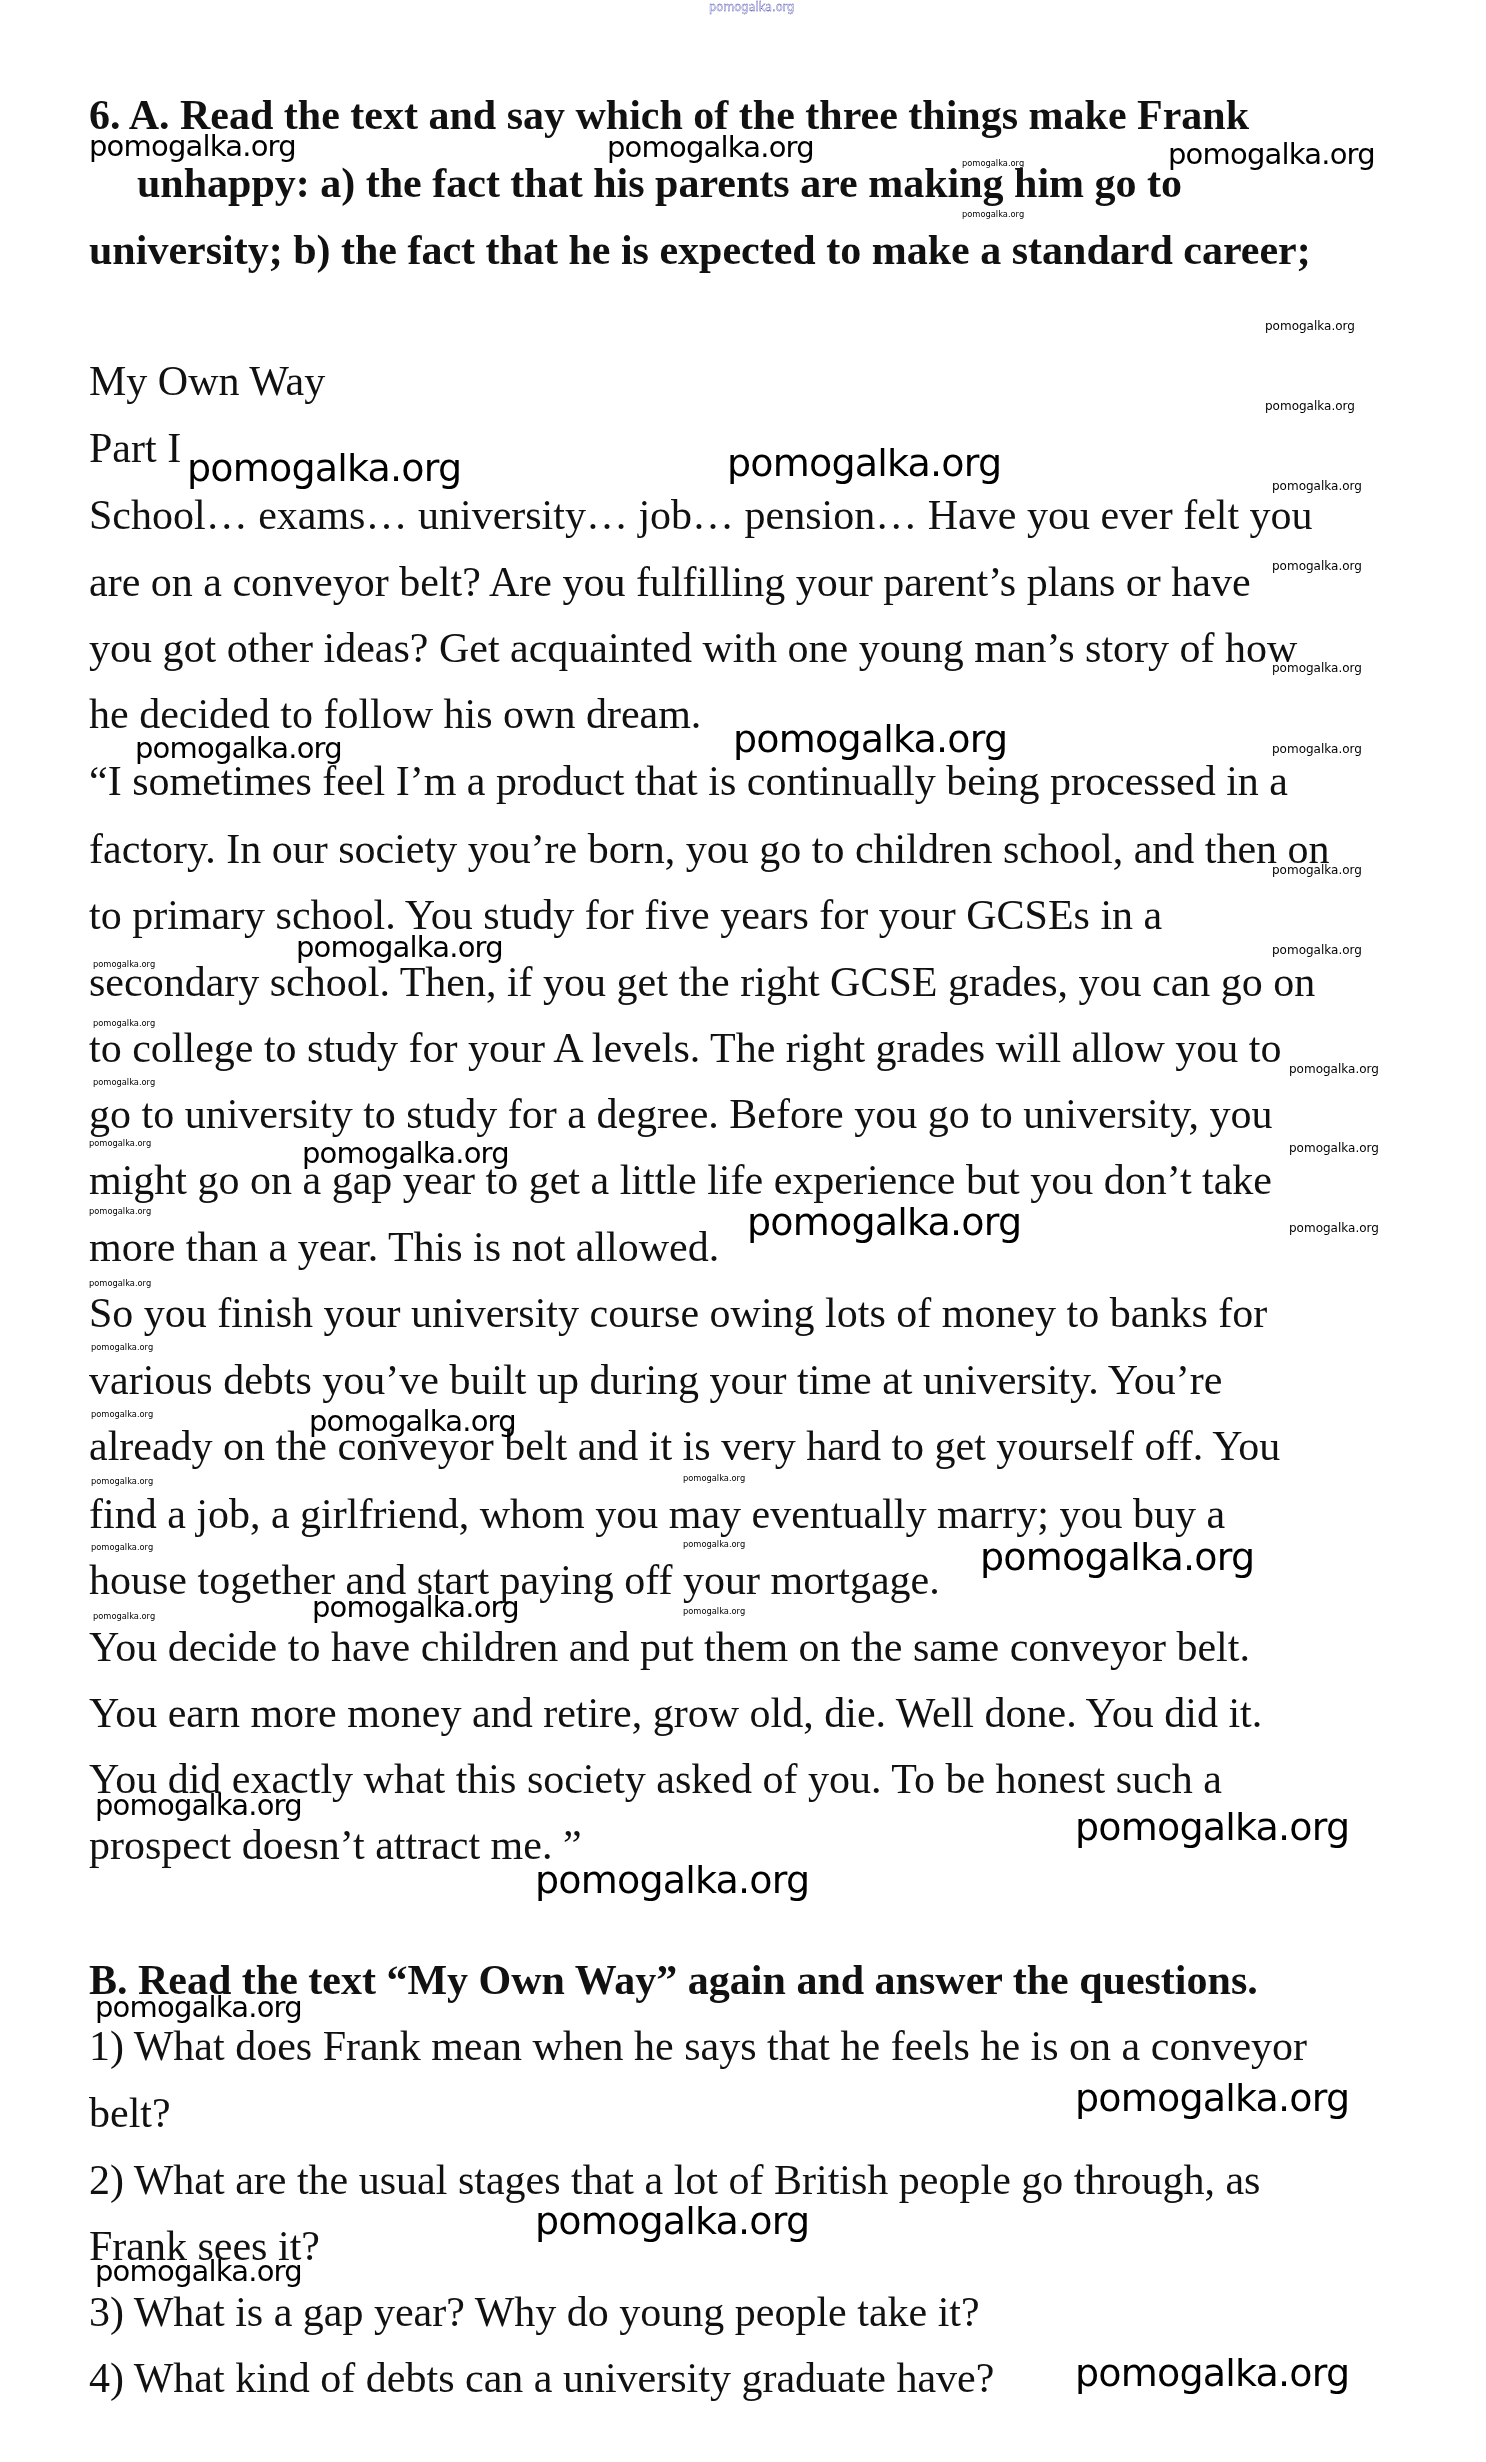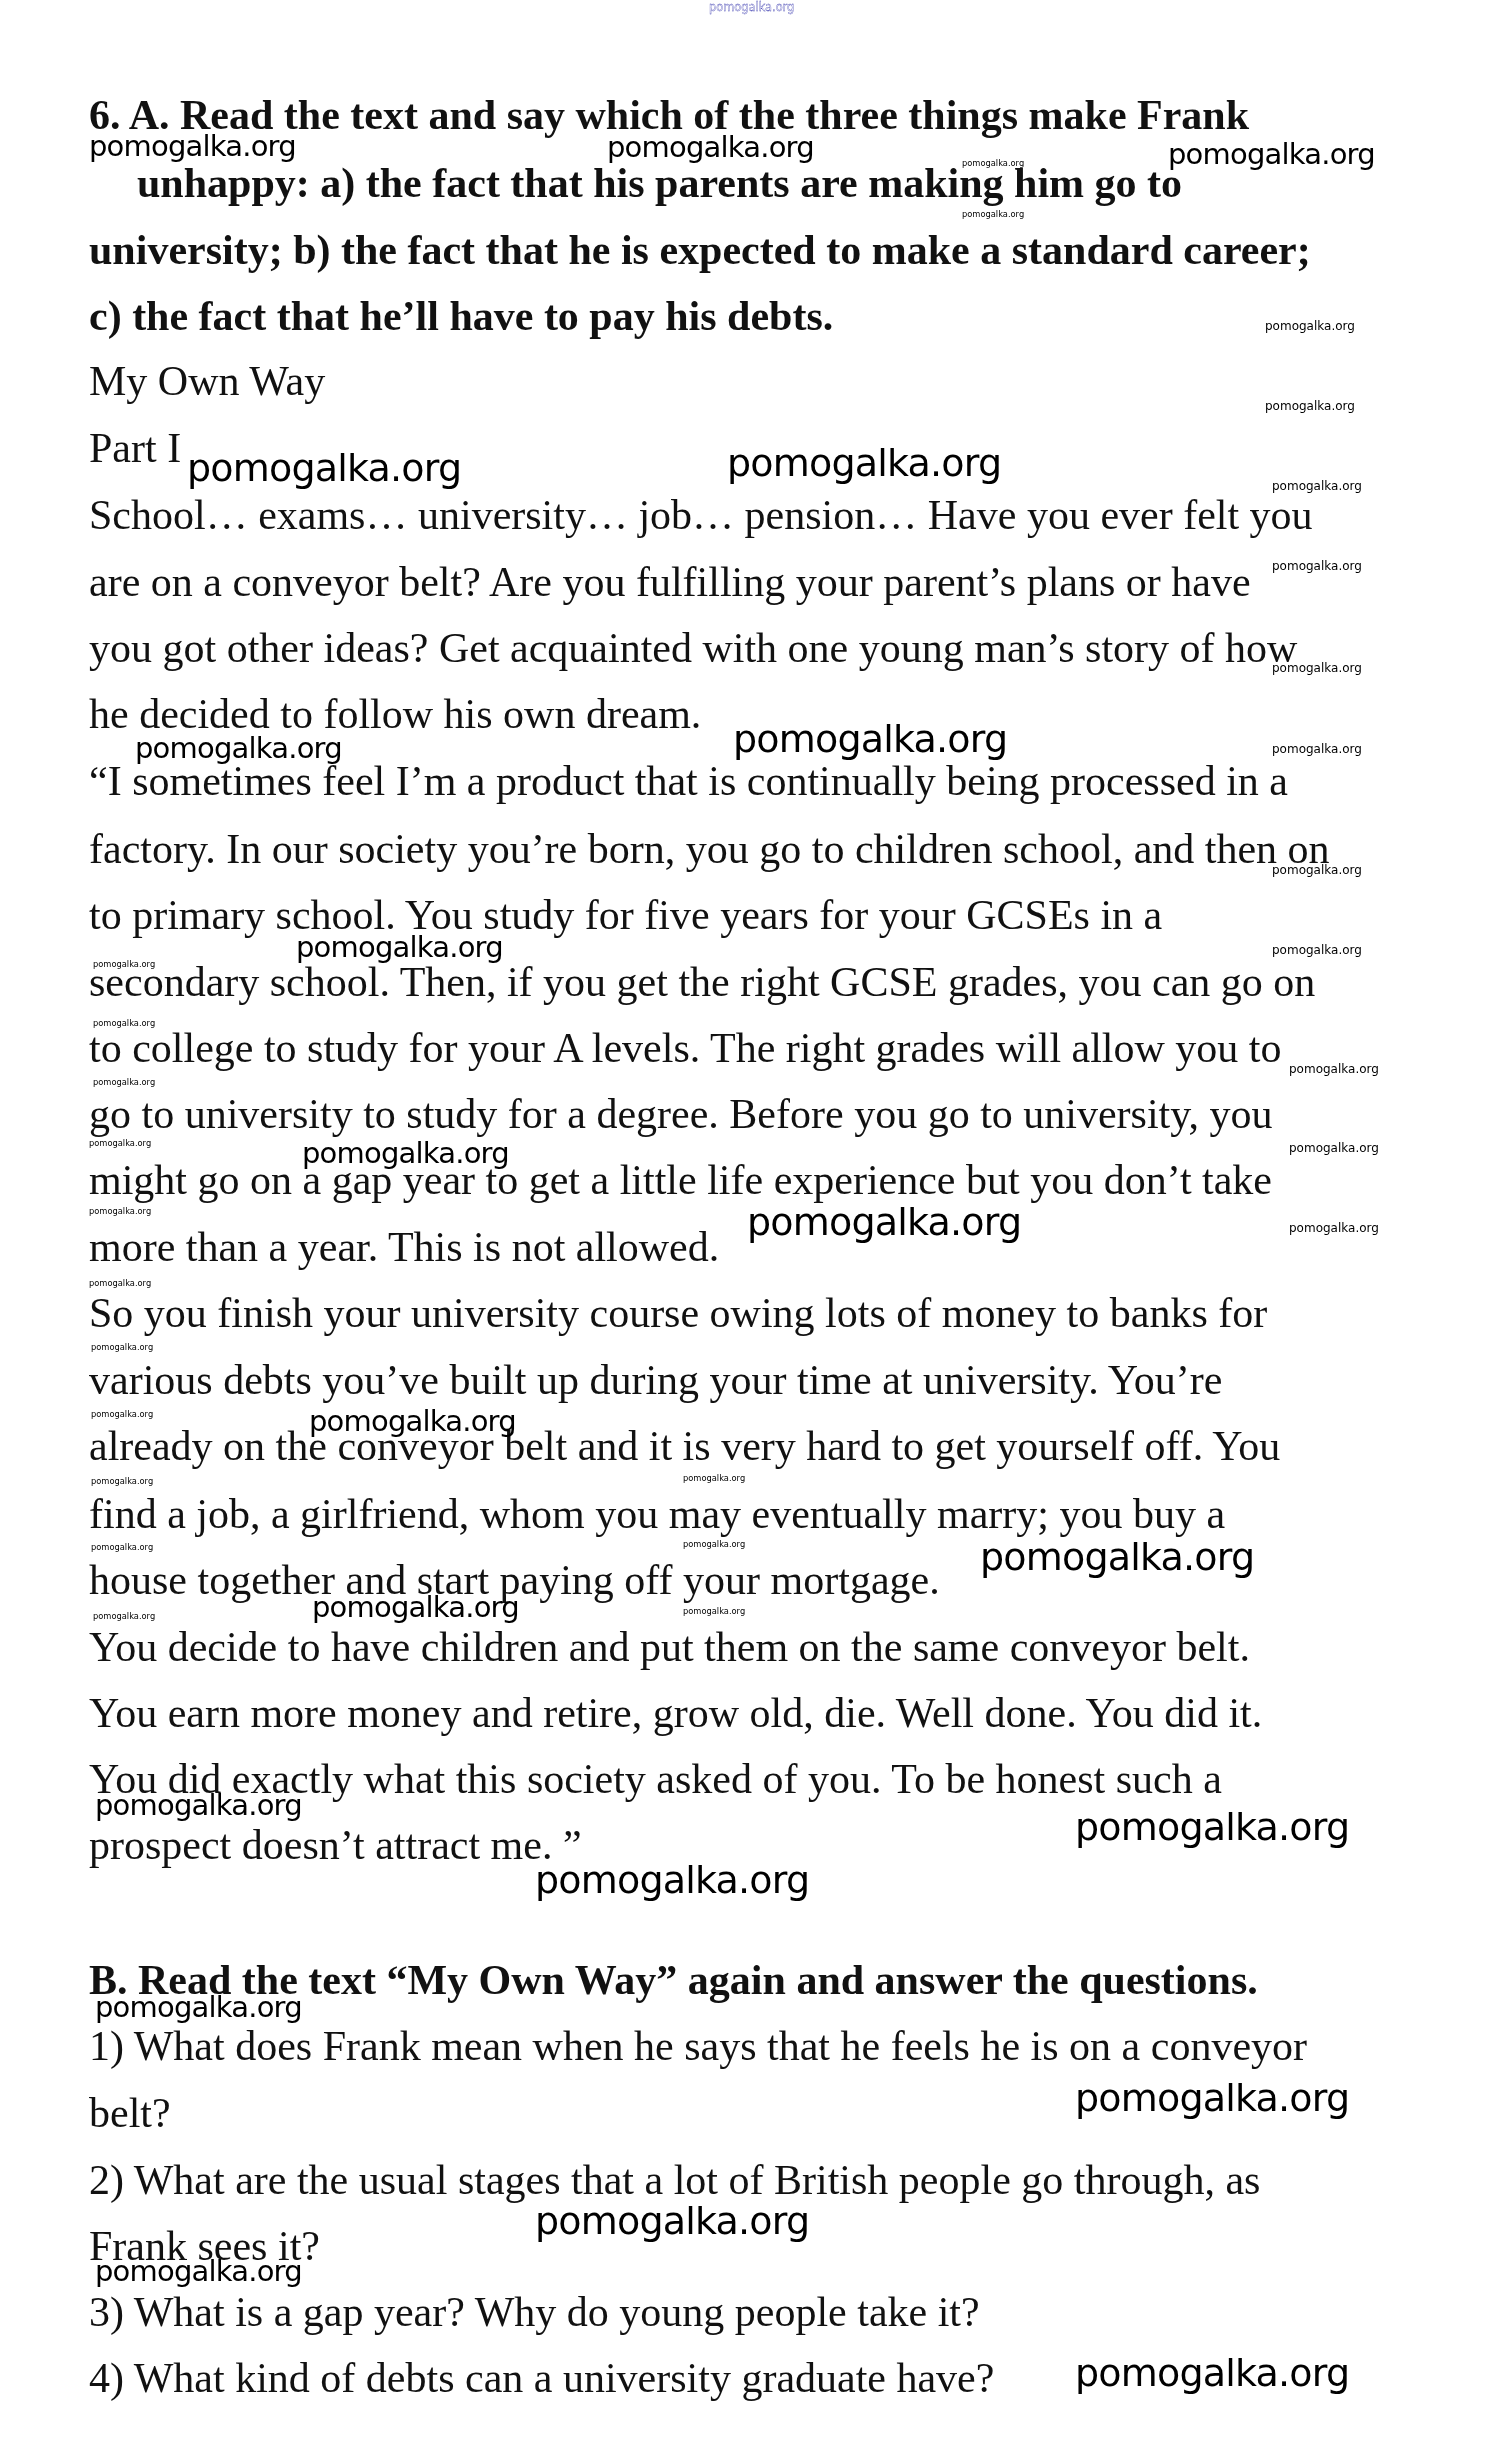--- a/index.html
+++ b/index.html
@@ -24,21 +24,20 @@
 </head>
 <body>
 
 <div class="page">
 
   <div class="wm wm-top" style="left:709px; top:0px;">pomogalka.org</div>
 
   <div class="line bold" style="top:89px;">6. A. Read the text and say which of the three things make Frank</div>
   <div class="line bold" style="top:157px;margin-left:48px;">unhappy: a) the fact that his parents are making him go to</div>
   <div class="line bold" style="top:224px;">university; b) the fact that he is expected to make a standard career;</div>
-  <div class="line bold" style="top:290px;">c) the fact that he’ll have to pay his debts.</div>
 
   <div class="line" style="top:355px;">My Own Way</div>
   <div class="line" style="top:422px;">Part I</div>
 
   <div class="line" style="top:489px;">School… exams… university… job… pension… Have you ever felt you</div>
   <div class="line" style="top:556px;">are on a conveyor belt? Are you fulfilling your parent’s plans or have</div>
   <div class="line" style="top:622px;">you got other ideas? Get acquainted with one young man’s story of how</div>
   <div class="line" style="top:688px;">he decided to follow his own dream.</div>
   <div class="line" style="top:755px;">“I sometimes feel I’m a product that is continually being processed in a</div>
   <div class="line" style="top:823px;">factory. In our society you’re born, you go to children school, and then on</div>

